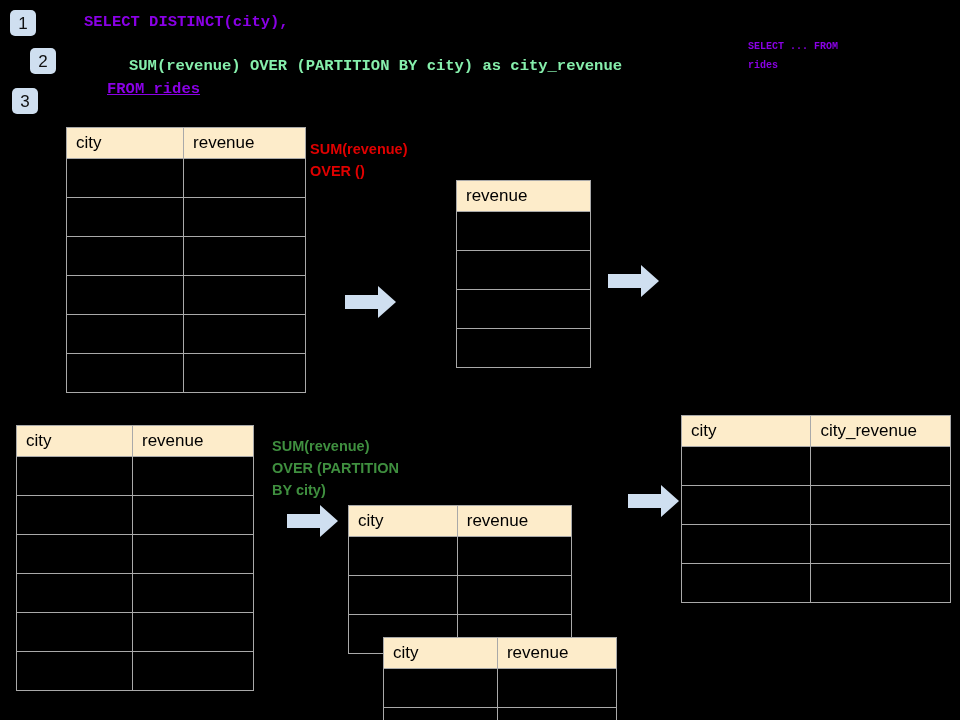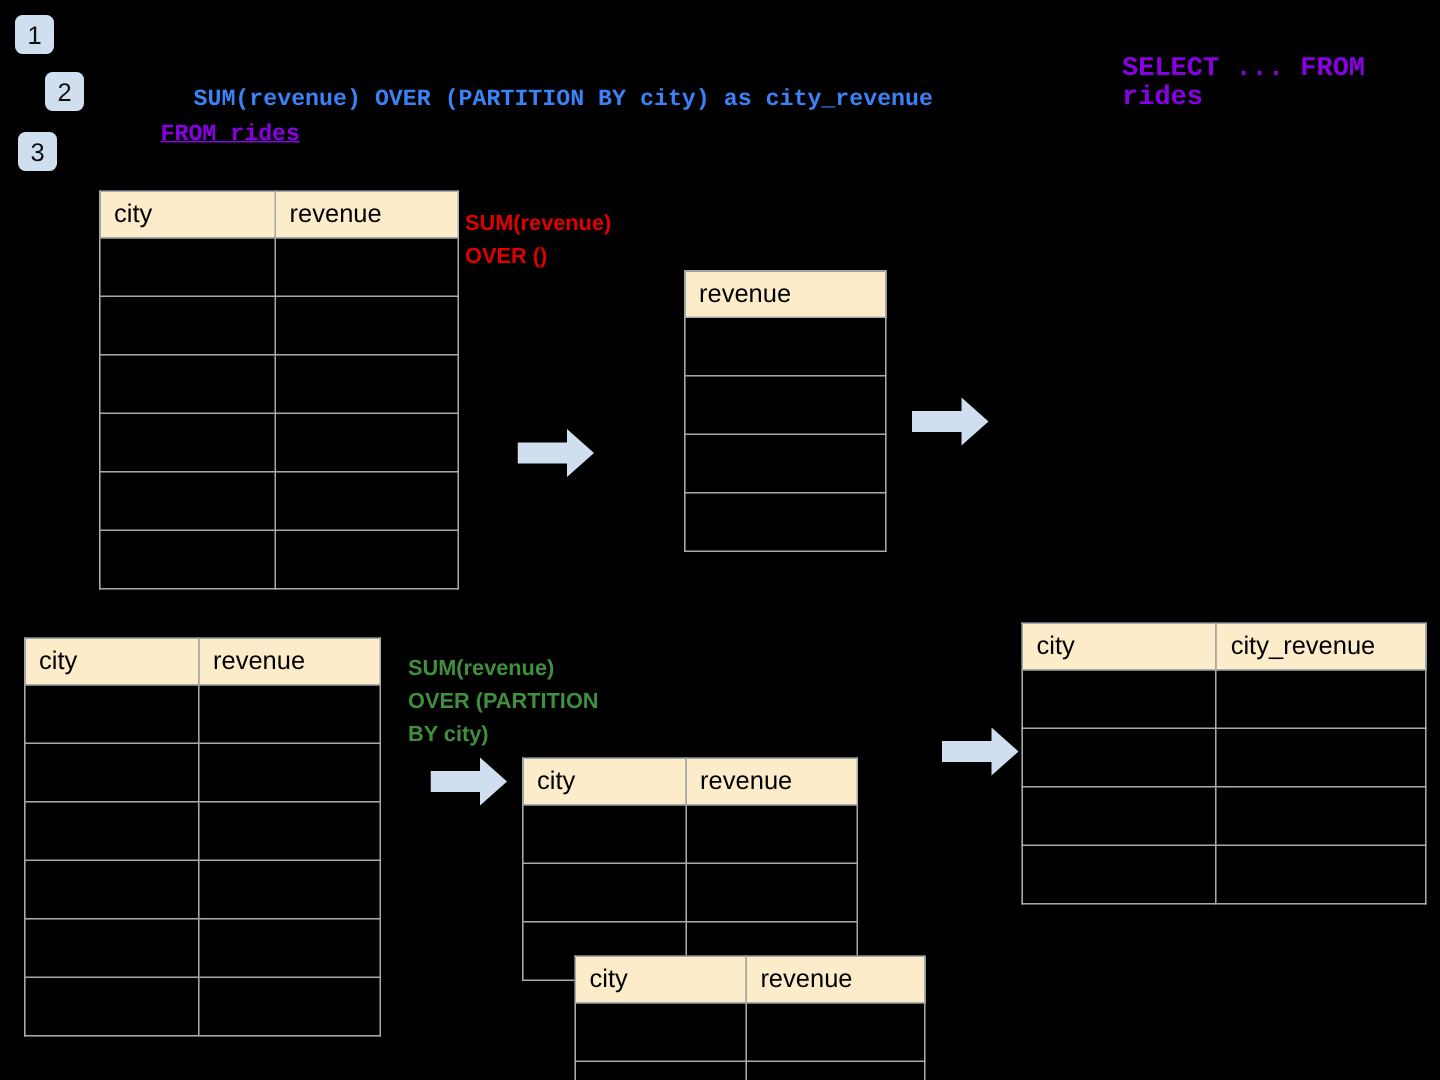--- a/index.html
+++ b/index.html
@@ -19,39 +19,39 @@
 
   
   .sql{
     position:absolute;white-space:pre;
     font-family:"Liberation Mono","DejaVu Sans Mono",monospace;
     font-weight:bold;font-size:15.5px;line-height:22px;
     letter-spacing:0px;
   }
   .sql.purple{color:#8a00e6;}
   .sql.red{color:#e00000;}
-  .sql.green{color:#3b82f6;}
+  .sql.green{color:#86efac;}
 
   .note{
     position:absolute;white-space:pre;
     font-family:"Liberation Mono","DejaVu Sans Mono",monospace;
-    font-weight:bold;font-size:18px;line-height:19px;
+    font-weight:bold;font-size:10px;line-height:19px;
   }
   .note.purple{color:#8a00e6;}
 
   .label{
     position:absolute;white-space:pre;
     font-family:Liberation Sans, sans-serif;
     font-weight:bold;font-size:14.5px;line-height:22px;
   }
   .label.red{color:#e00000;}
   .label.green{color:#3f8f3f;}
 
   
-  .tbl{position:absolute;border-collapse:collapse;background:#0c4a6e;}
+  .tbl{position:absolute;border-collapse:collapse;background:#6d28d9;}
   .tbl td{
     border:1px solid #a9a9a9;padding:0;background:#000000;
   }
   .tbl td.hd{
     background:#fdecca;color:#000;
     font-family:"Liberation Sans",sans-serif;
     font-size:17px;font-weight:normal;
     padding:5px 0 5px 9px;text-align:left;vertical-align:middle;
   }
   .tbl td.cell{height:38px;}
@@ -61,20 +61,21 @@
 </style>
 </head>
 <body>
 
 <div class="stage">
 
   <div class="badge" style="left:10px;top:10px;">1</div>
   <div class="badge" style="left:30px;top:48px;">2</div>
   <div class="badge" style="left:12px;top:88px;">3</div>
 
+  <div class="sql purple" style="left:84px;top:11px;">SELECT DISTINCT(city),</div>
   <div class="sql green" style="left:129px;top:55px;">SUM(revenue) OVER (PARTITION BY city) as city_revenue</div>
   <div class="sql purple" style="left:107px;top:78px;text-decoration:underline;">FROM rides</div>
 
   <div class="note purple" style="left:748px;top:37px;">SELECT ... FROM
 rides</div>
 
   <table class="tbl" style="left:66px;top:127px;width:240px;">
     <tbody>
         <tr>
       <td class="hd" style="width:120px;">city</td>

